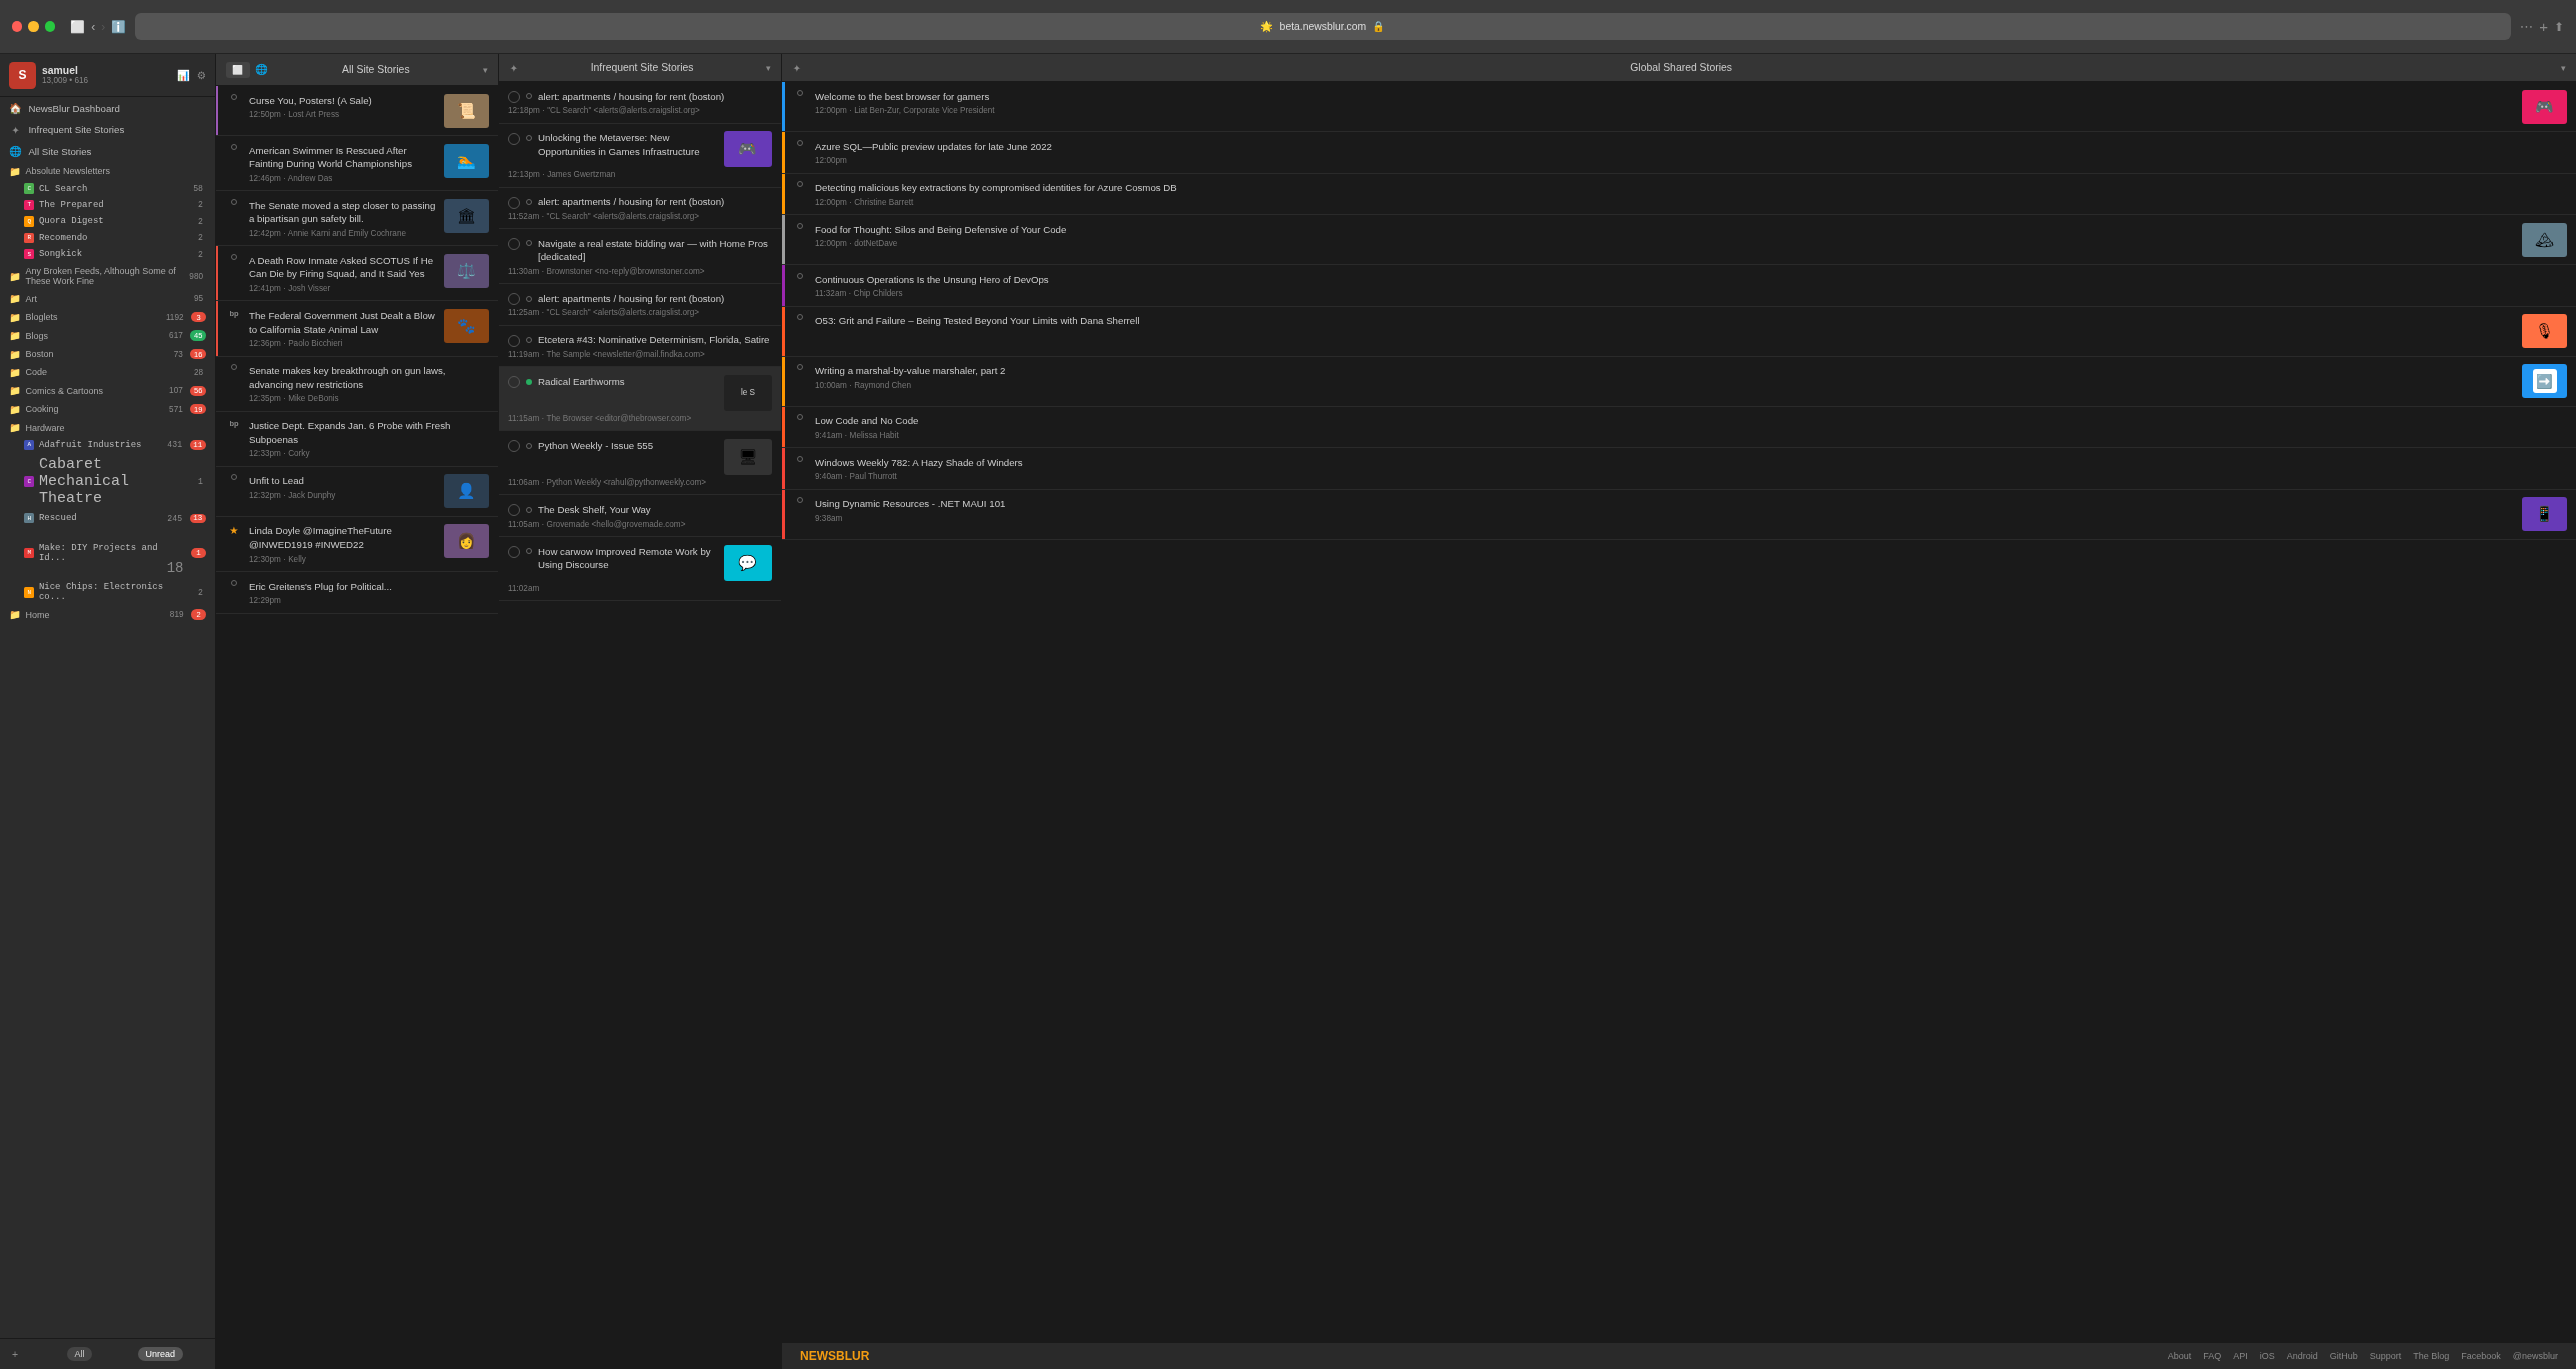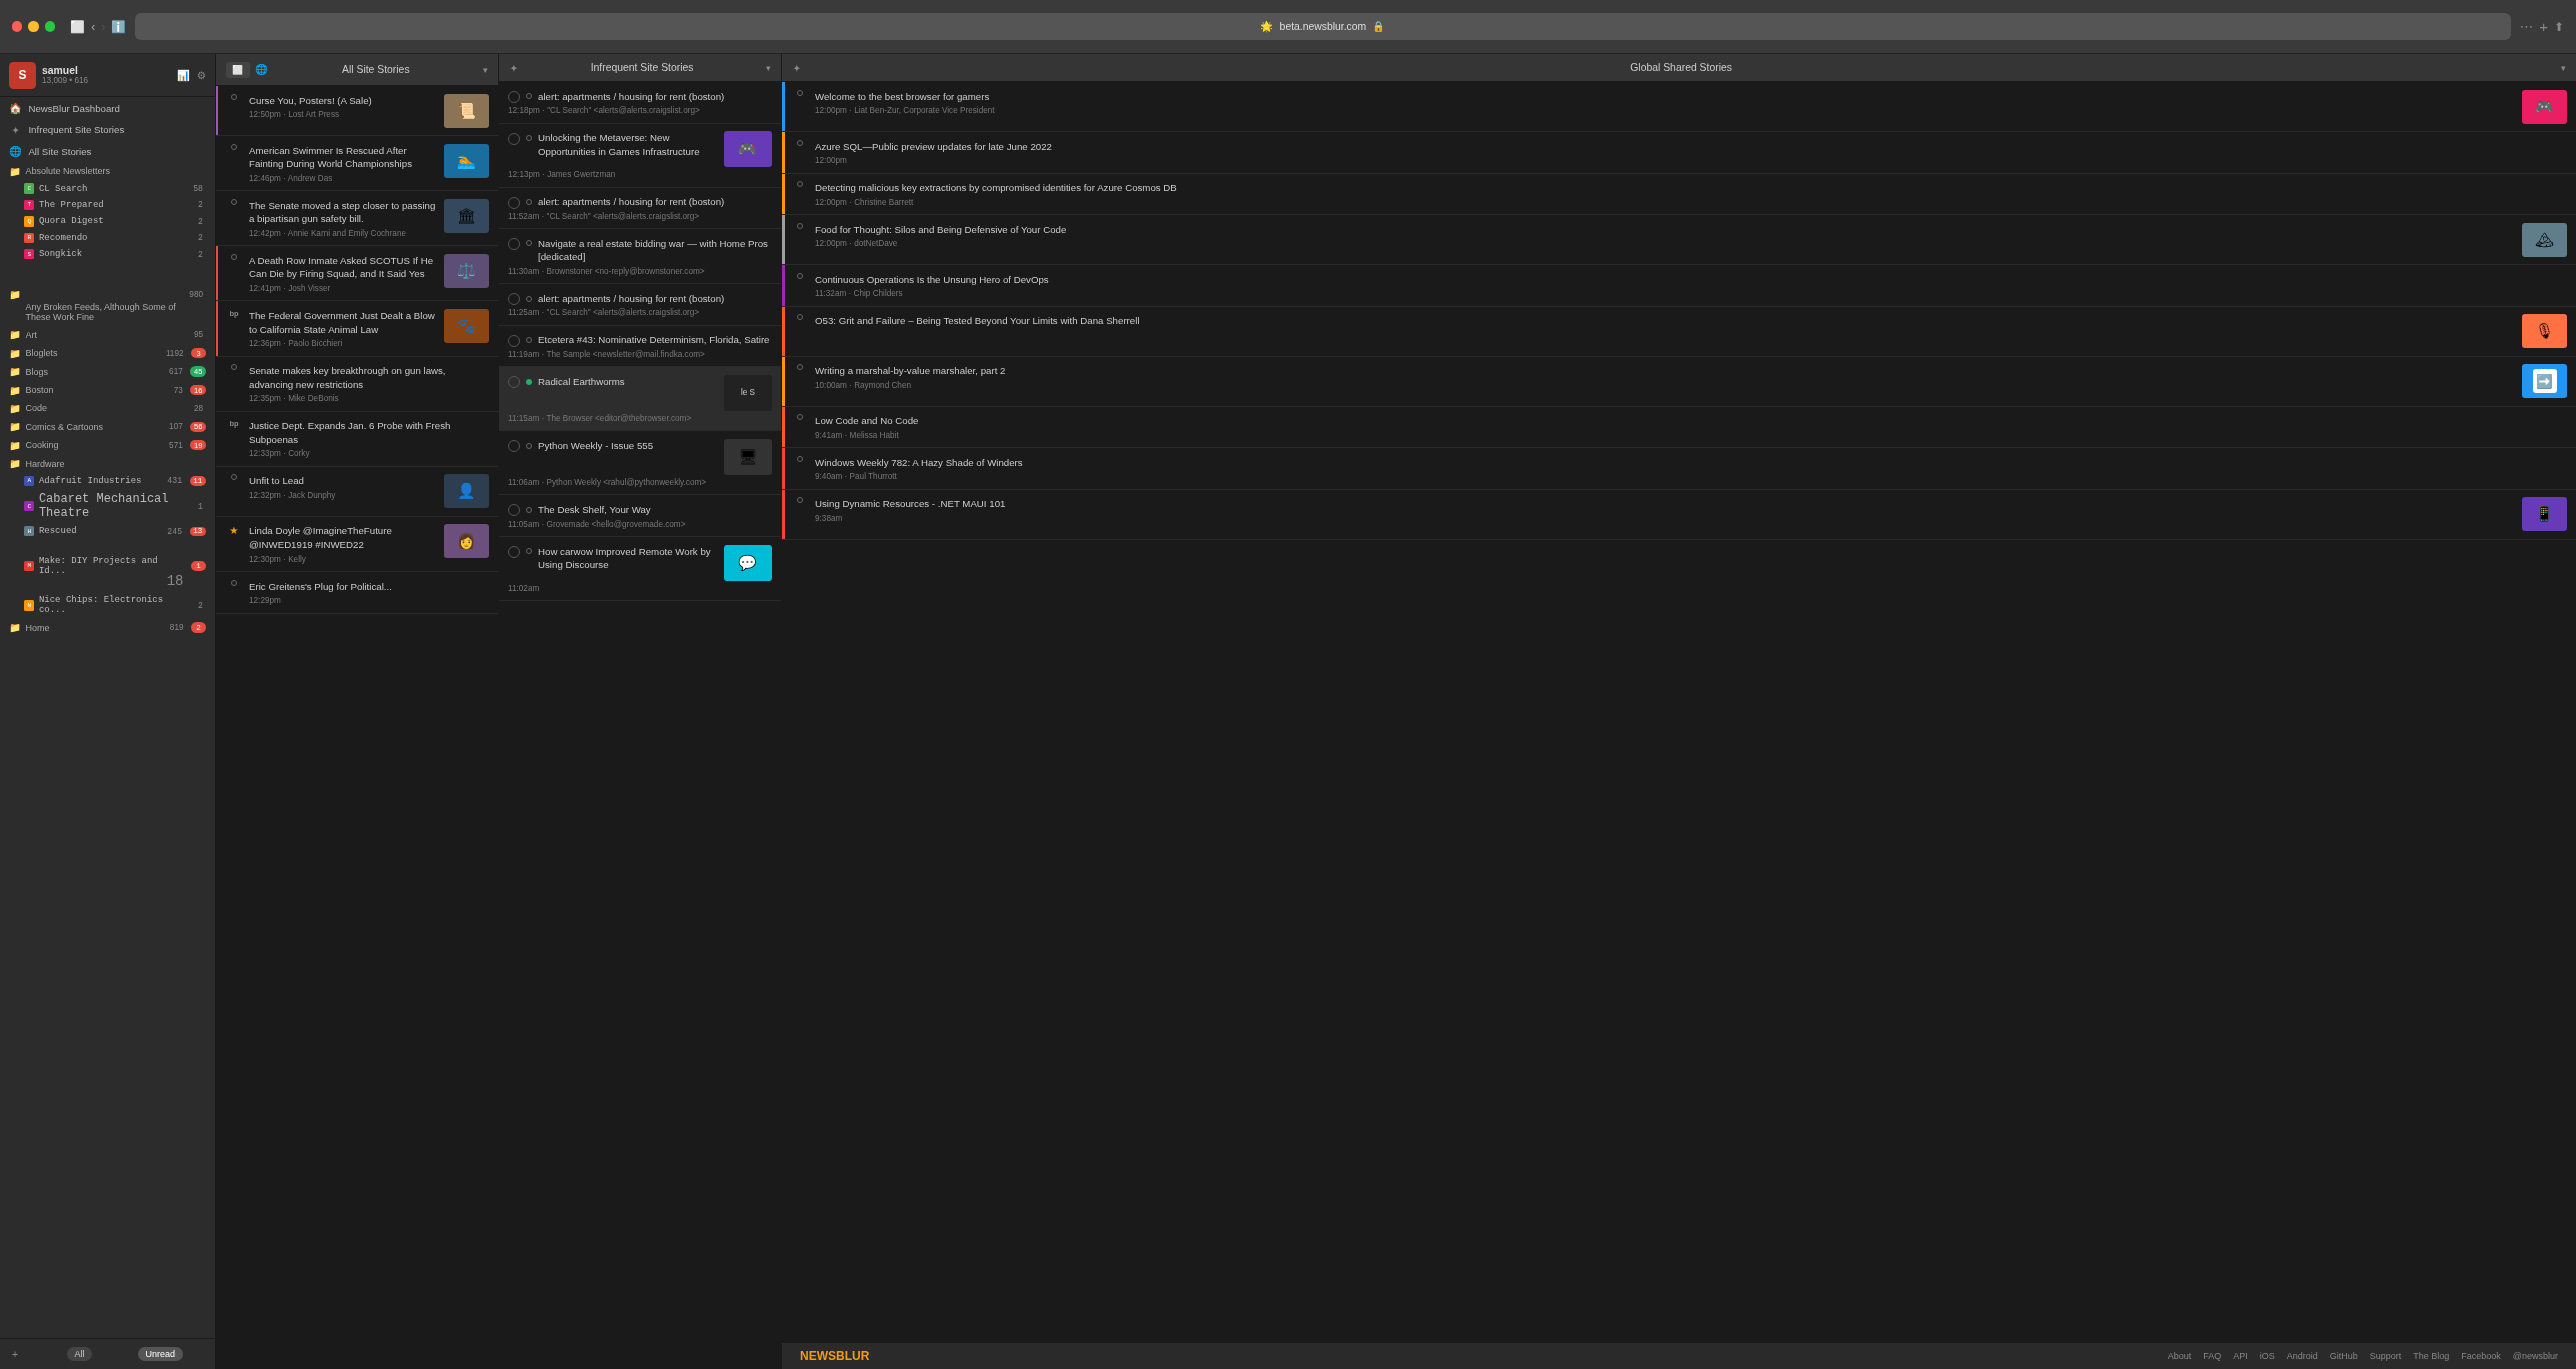--- a/index.html
+++ b/index.html
@@ -308,21 +308,21 @@
         <span style="color:#888;font-size:8.2px;margin-right:3px;">2</span>
       </div>
       <div class="feed-item">
         <div class="feed-favicon" style="background:#E91E63;display:flex;align-items:center;justify-content:center;font-size:6px;color:#fff;">S</div>
         <span style="flex:1;color:#bbb;font-size:9px;">Songkick</span>
         <span style="color:#888;font-size:8.2px;margin-right:3px;">2</span>
       </div>
 
       <div class="folder-item">
         <span class="folder-icon">📁</span>
-        <span style="flex:1;margin-top:36px;">Any Broken Feeds, Although Some of These Work Fine</span>
+        <span style="flex:1;">Any Broken Feeds, Although Some of These Work Fine</span>
         <span style="color:#888;font-size:8.2px;margin-right:3px;">980</span>
       </div>
       <div class="folder-item">
         <span class="folder-icon">📁</span>
         <span style="flex:1;">Art</span>
         <span style="color:#888;font-size:8.2px;margin-right:3px;">95</span>
       </div>
       <div class="folder-item">
         <span class="folder-icon">📁</span>
         <span style="flex:1;">Bloglets</span>
@@ -364,21 +364,21 @@
         <span>Hardware</span>
       </div>
       <div class="feed-item">
         <div class="feed-favicon" style="background:#3F51B5;display:flex;align-items:center;justify-content:center;font-size:6px;color:#fff;">A</div>
         <span style="flex:1;color:#bbb;font-size:9px;">Adafruit Industries</span>
         <span style="color:#888;font-size:8.2px;margin-right:3px;">431</span>
         <span class="nav-badge">11</span>
       </div>
       <div class="feed-item">
         <div class="feed-favicon" style="background:#9C27B0;display:flex;align-items:center;justify-content:center;font-size:6px;color:#fff;">C</div>
-        <span style="flex:1;color:#bbb;font-size:12px;">Cabaret Mechanical Theatre</span>
+        <span style="flex:1;color:#bbb;font-size:15px;">Cabaret Mechanical Theatre</span>
         <span style="color:#888;font-size:8.2px;margin-right:3px;">1</span>
       </div>
       <div class="feed-item">
         <div class="feed-favicon" style="background:#607D8B;display:flex;align-items:center;justify-content:center;font-size:6px;color:#fff;">H</div>
         <span style="flex:1;color:#bbb;font-size:9px;">Rescued</span>
         <span style="color:#888;font-size:8.2px;margin-right:3px;">245</span>
         <span class="nav-badge">13</span>
       </div>
       <div class="feed-item">
         <div class="feed-favicon" style="background:#E53935;display:flex;align-items:center;justify-content:center;font-size:6px;color:#fff;">M</div>

